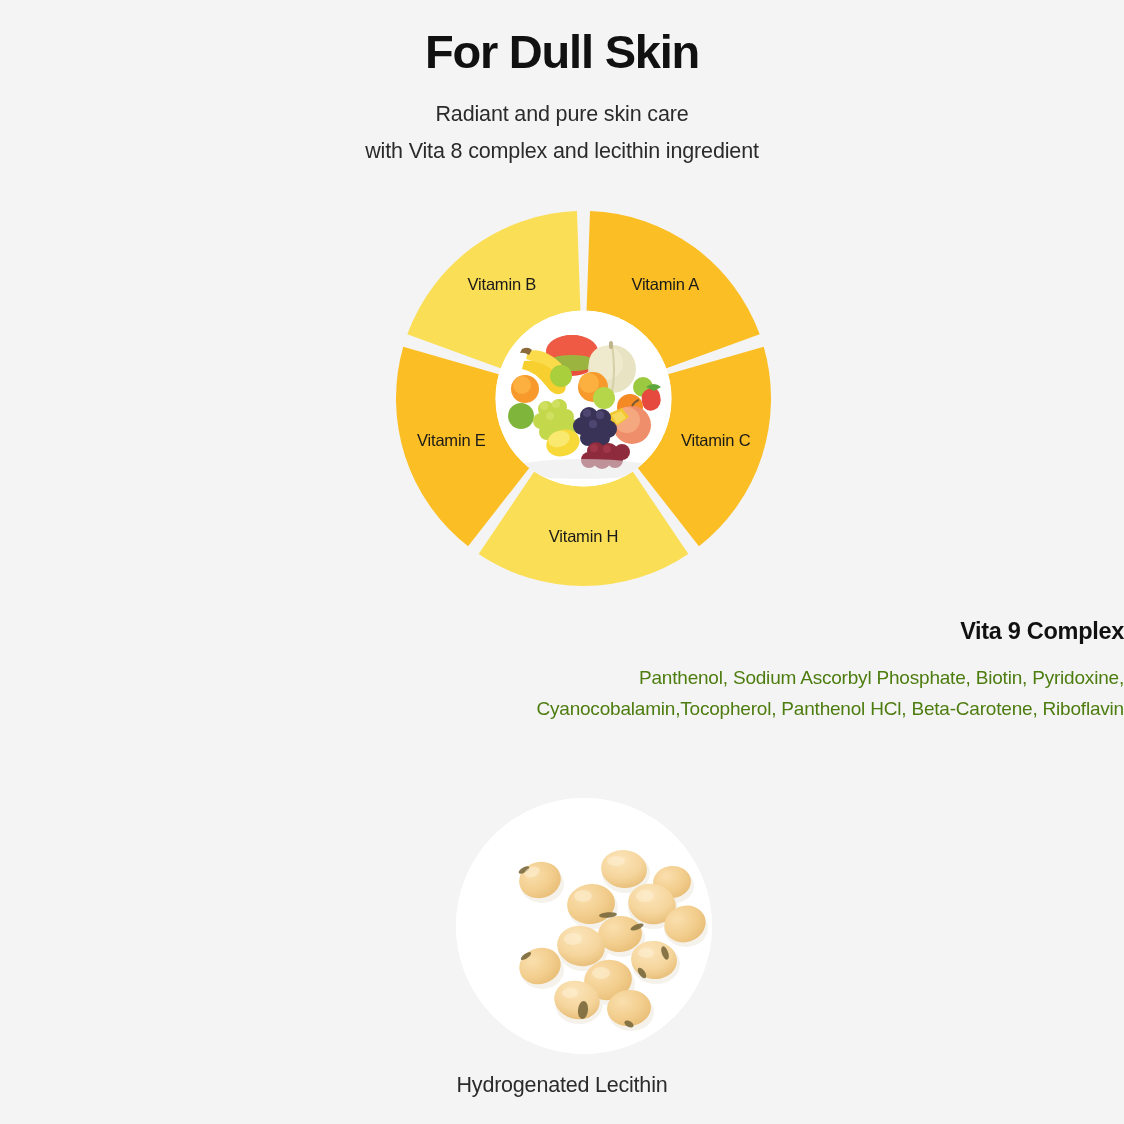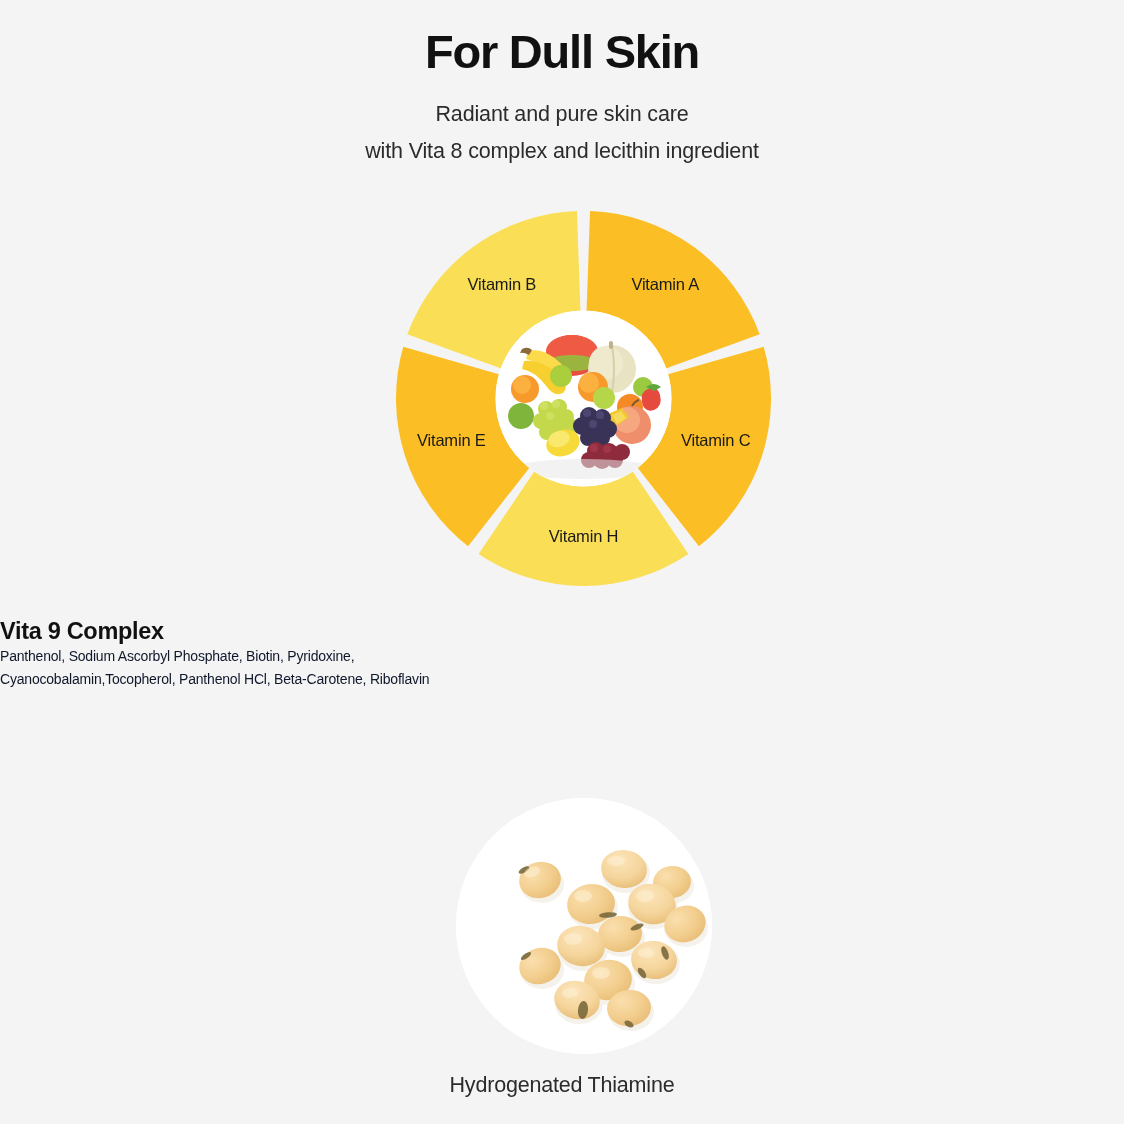--- a/index.html
+++ b/index.html
@@ -65,33 +65,34 @@
     dominant-baseline: middle;
     letter-spacing: -0.2px;
   }
 
   
   .vita-block {
     position: absolute;
     top: 618px;
     left: 0;
     width: 100%;
-    text-align: left;
+    text-align: right;
   }
 
   .vita-title {
     font-size: 23.5px;
     font-weight: 700;
     color: #111111;
     letter-spacing: -0.3px;
   }
 
   .vita-ingredients {
-    font-size: 14px;
-    color: #0f172a;
+    margin-top: 18px;
+    font-size: 19px;
+    color: #4d7c0f;
     line-height: 1.62;
     letter-spacing: -0.2px;
   }
 
   
   .lecithin-wrap {
     position: absolute;
     left: 456px;
     top: 798px;
     width: 256px;
@@ -325,15 +326,15 @@
             <ellipse cx="117" cy="141" rx="9" ry="6"></ellipse>
             <ellipse cx="145" cy="175" rx="9" ry="6"></ellipse>
             <ellipse cx="190" cy="155" rx="8" ry="5"></ellipse>
             <ellipse cx="114" cy="195" rx="8" ry="5"></ellipse>
           </g>
         </g>
       </svg>
     </div>
   </div>
 
-  <div class="lecithin-caption">Hydrogenated Thiamine</div>
+  <div class="lecithin-caption">Hydrogenated Lecithin</div>
 
 </div>
 
 </body></html>

